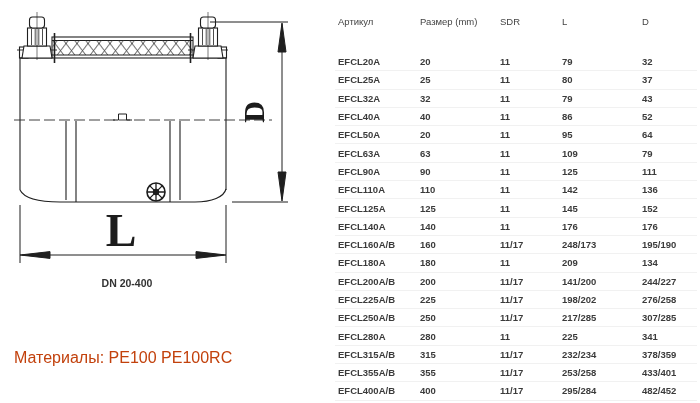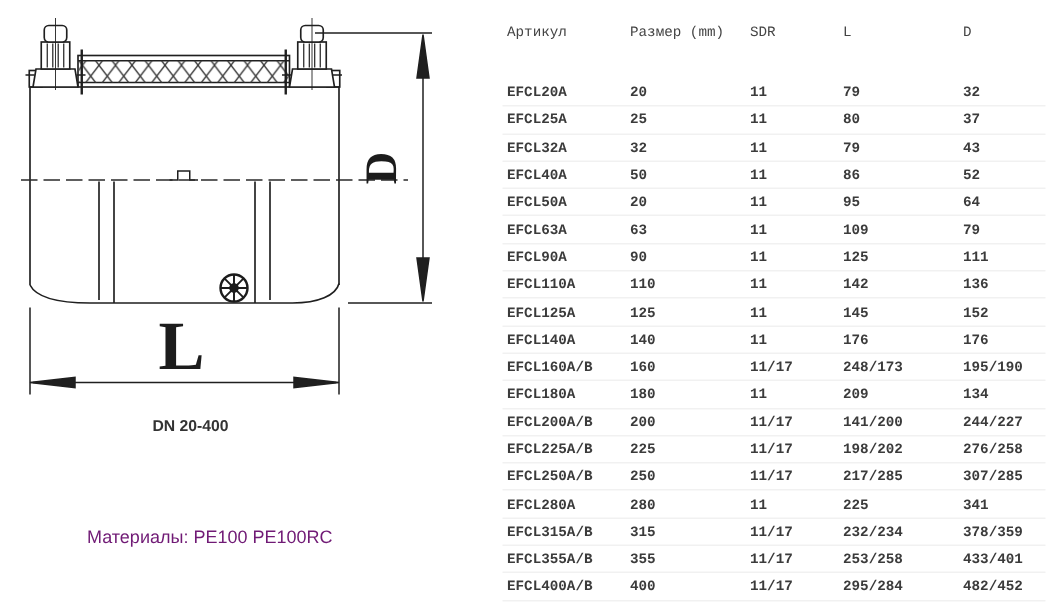--- a/index.html
+++ b/index.html
@@ -2,25 +2,25 @@
 <html><head>
 <meta charset="utf-8">
 <style>
   html,body{margin:0;padding:0;background:#ffffff;}
   .screen{
     position:relative;width:700px;height:403px;background:#ffffff;overflow:hidden;
     font-family:"Liberation Sans",sans-serif;color:#3b3b3b;
   }
   
   .diagram{position:absolute;left:0;top:0;width:332px;height:340px;}
-  .notes{position:absolute;left:14px;top:348px;width:316px;font-size:12px;line-height:20px;color:#701a75;margin-left:44px;}
+  .notes{position:absolute;left:14px;top:348px;width:316px;font-size:16px;line-height:20px;color:#c2410c;}
   .notes div{white-space:nowrap;}
   
   .spec-table{position:absolute;left:335px;top:10px;width:362px;font-size:9.5px;}
-  .thead,.trow{display:grid;grid-template-columns:82px 80px 62px 80px 1fr;padding-left:3px;font-family:Liberation Mono, monospace;}
+  .thead,.trow{display:grid;grid-template-columns:82px 80px 62px 80px 1fr;padding-left:3px;}
   .thead{height:43px;align-items:start;padding-top:6px;box-sizing:border-box;font-weight:normal;color:#444;}
   .trow{height:17.3px;align-items:center;font-weight:bold;border-bottom:1px solid #f1f1f1;color:#3b3b3b;}
   .tcell,.hcell{overflow:hidden;white-space:nowrap;}
   svg text{fill:#1c1c1c;}
   .dimtext{font-family:"Liberation Serif","DejaVu Serif",serif;font-weight:bold;}
   .dntext{font-family:"Liberation Sans",sans-serif;font-weight:bold;font-size:10.5px;fill:#333;}
 </style>
 </head>
 <body>
 
@@ -131,21 +131,21 @@
         </div>
         <div class="trow">
           <div class="tcell">EFCL32A</div>
           <div class="tcell">32</div>
           <div class="tcell">11</div>
           <div class="tcell">79</div>
           <div class="tcell">43</div>
         </div>
         <div class="trow">
           <div class="tcell">EFCL40A</div>
-          <div class="tcell">50</div>
+          <div class="tcell">40</div>
           <div class="tcell">11</div>
           <div class="tcell">86</div>
           <div class="tcell">52</div>
         </div>
         <div class="trow">
           <div class="tcell">EFCL50A</div>
           <div class="tcell">20</div>
           <div class="tcell">11</div>
           <div class="tcell">95</div>
           <div class="tcell">64</div>

